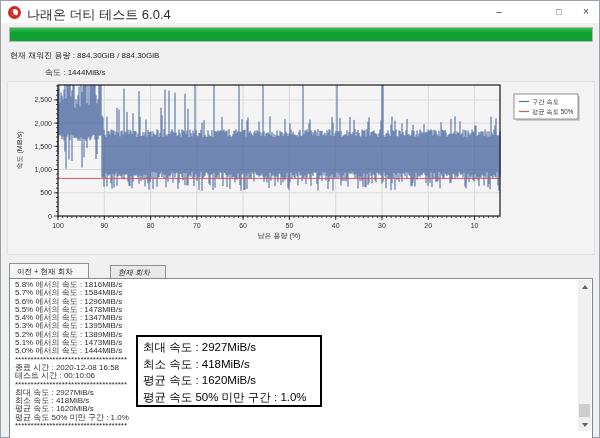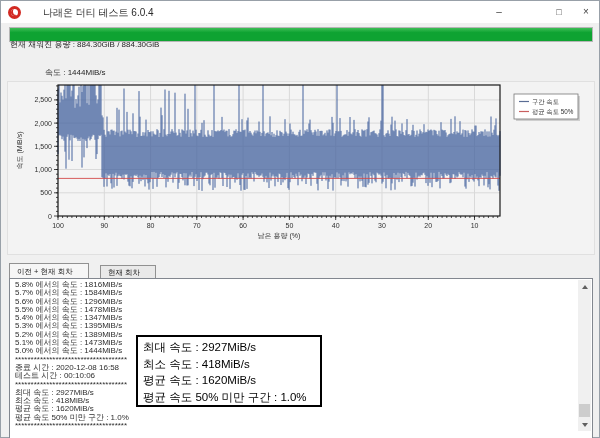--- a/index.html
+++ b/index.html
@@ -7,49 +7,49 @@
     font-family:"Liberation Sans","DejaVu Sans",sans-serif; }
   .window { position:relative; width:600px; height:438px; background:#f0f0f0;
     border:1px solid #98a0a8; }
 
   
   .titlebar { position:absolute; left:0; top:0; width:100%; height:22px; background:#ffffff; }
   .app-icon { position:absolute; left:7px; top:5px; width:13px; height:13px; border-radius:50%;
     background:#d22a23; }
   .app-icon::after { content:""; position:absolute; left:3px; top:3px; width:7px; height:7px;
     border-radius:50%; background:#ffffff; box-shadow:inset 2px -1px 0 #d22a23; }
-  .title-text { position:absolute; left:42px; top:5px; font-size:10px; color:#2b2b2b; }
+  .title-text { position:absolute; left:26px; top:5px; font-size:13px; color:#2b2b2b; }
   .win-btn { position:absolute; top:0; height:22px; text-align:center; line-height:22px;
     font-size:10px; color:#444; cursor:default; }
   .btn-min { left:484px; width:28px; }
   .btn-max { left:544px; width:28px; font-size:9px; }
   .btn-close { left:572px; width:26px; }
 
   
   .progress { position:absolute; left:8px; top:26px; width:584px; height:15px;
     background:#e6e6e6; border:1px solid #b6b6b6; }
   .progress-fill { height:100%; background:linear-gradient(#3ebf57,#0ea332 35%,#0ea332); }
 
   .lbl { position:absolute; left:9px; font-size:8px; color:#1f1f1f; }
-  .lbl-filled { top:38px;text-align:right; }
+  .lbl-filled { top:49px;text-align:right; }
   .lbl-speed  { top:66px;margin-left:35px; }
 
   
   .chart-panel { position:absolute; left:6px; top:80px; width:588px; height:174px;
     background:#f3f3f3; border:1px solid #e0e0e0; }
   .chart-panel svg { position:absolute; left:-6px; top:-0px; }
 
   
   .tabbar { position:absolute; left:8px; top:262px; height:15px; }
   .tab { position:absolute; top:2px; height:13px; font-size:7.5px; color:#222;
     border:1px solid #919191; border-bottom:none; background:#e9e9e9;
     padding:2px 15px 0 7px; white-space:nowrap; }
   .tab.active { top:0; height:15px; background:#f6f6f6; padding-top:3px; z-index:2; }
   .tab-prev { left:0; }
-  .tab-cur  { left:91px; }
+  .tab-cur  { left:101px;font-style:italic; }
 
   
   .logbox { position:absolute; left:8px; top:277px; width:584px; height:177px;
     background:#ffffff; border:1px solid #82878f; }
   .log-lines { position:absolute; left:5px; top:2px; right:16px; bottom:2px;
     font-size:8px; line-height:8.3px; color:#2e2e2e; white-space:pre; overflow:hidden; }
 
   
   .vscroll { position:absolute; right:1px; top:1px; width:13px; height:151px; background:#f0f0f0; }
   .sb-btn { position:absolute; left:0; width:13px; height:13px; background:#f0f0f0;

